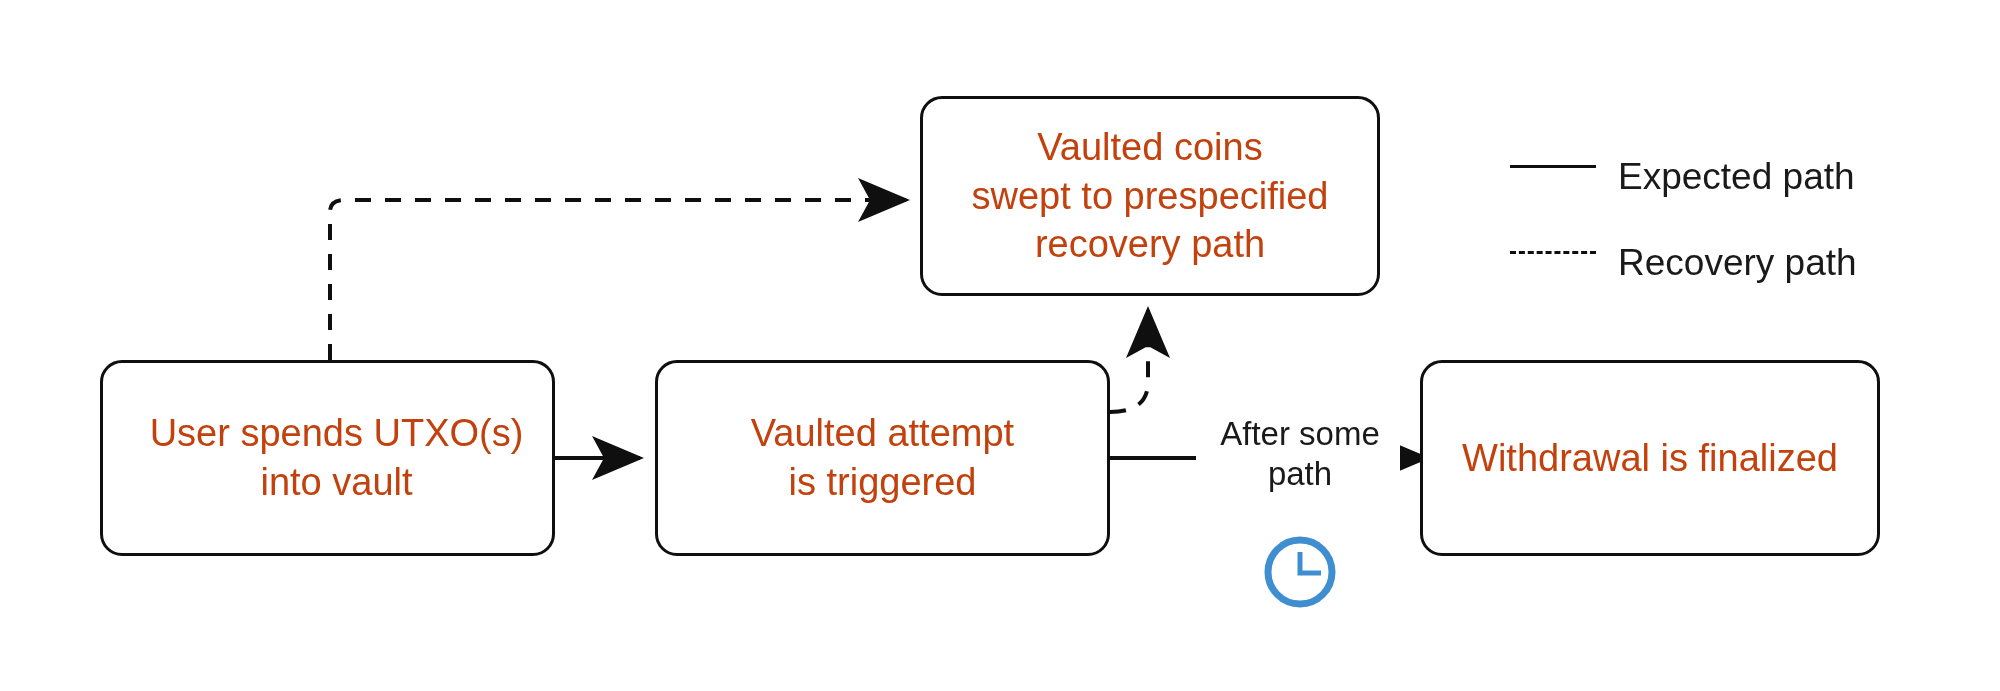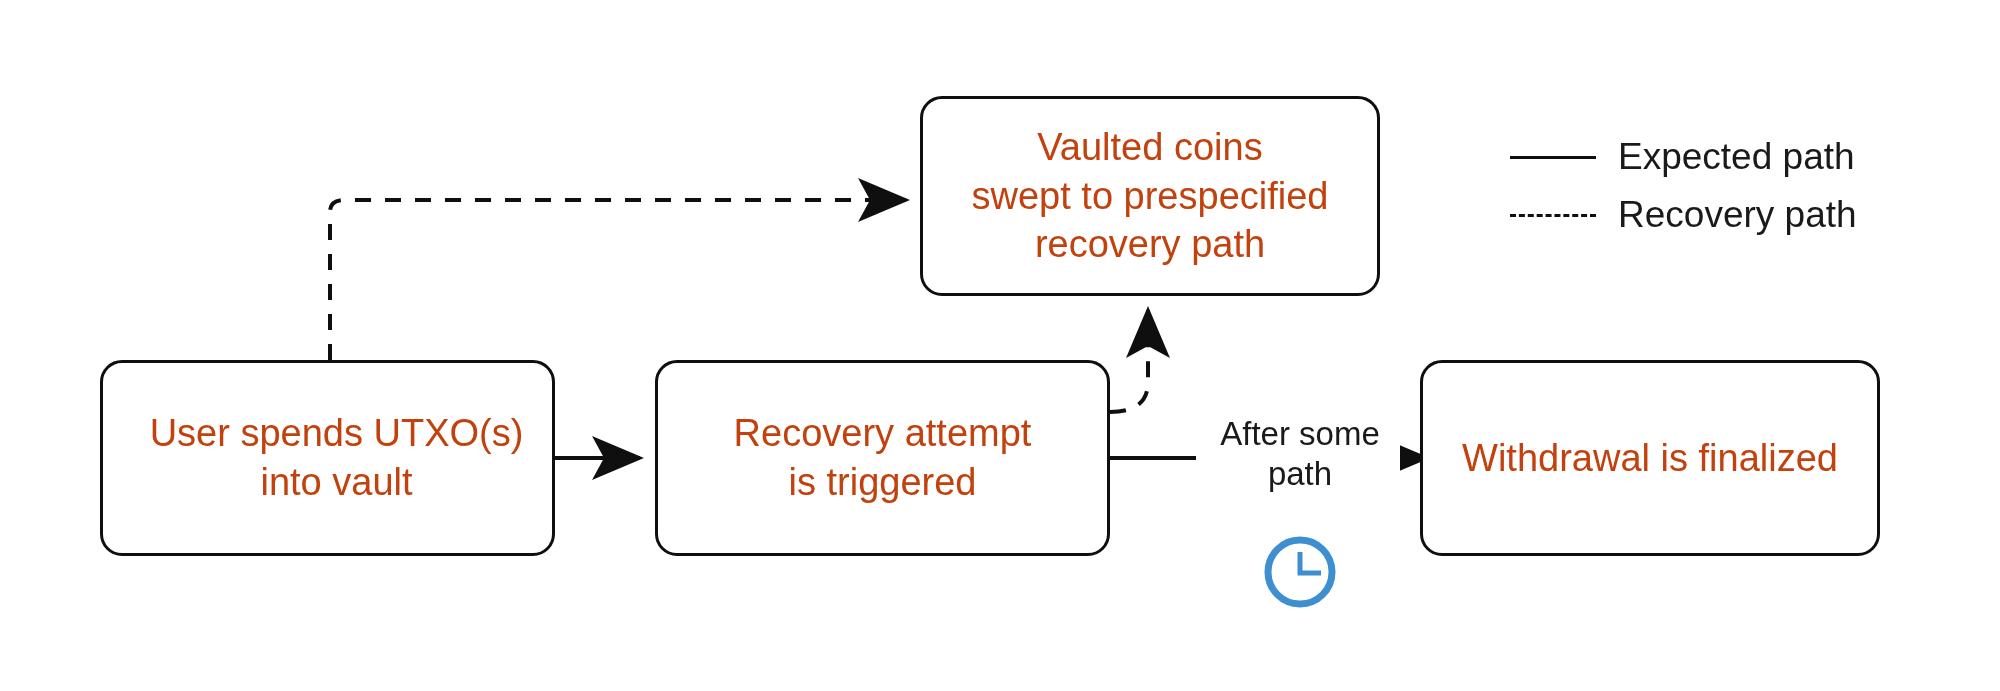--- a/index.html
+++ b/index.html
@@ -67,22 +67,22 @@
   }
 
   .legend {
     position: absolute;
     left: 1510px;
     top: 128px;
     z-index: 4;
   }
   .legend-row {
     display: flex;
-    align-items: center;
     height: 58px;
+    margin-top: 28px;
   }
   .legend-swatch {
     width: 86px;
     height: 20px;
     position: relative;
     margin-right: 22px;
   }
   .legend-swatch::before {
     content: "";
     position: absolute;
@@ -140,21 +140,21 @@
 swept to prespecified
 recovery path</span>
   </div>
 
   <div class="node" id="node-spend">
     <span class="node-text">User spends UTXO(s)
 into vault</span>
   </div>
 
   <div class="node" id="node-unvault">
-    <span class="node-text">Recovery attempt
+    <span class="node-text">Vaulted attempt
 is triggered</span>
   </div>
 
   <div class="node" id="node-withdraw">
     <span class="node-text">Withdrawal is finalized</span>
   </div>
 
   <div class="edge-label" id="label-delay">After some
 path</div>
 

